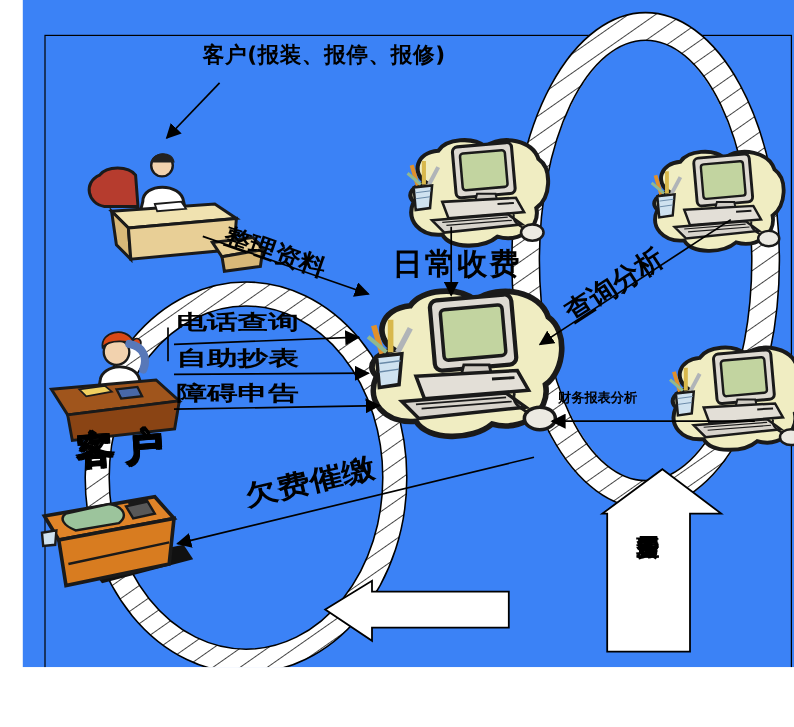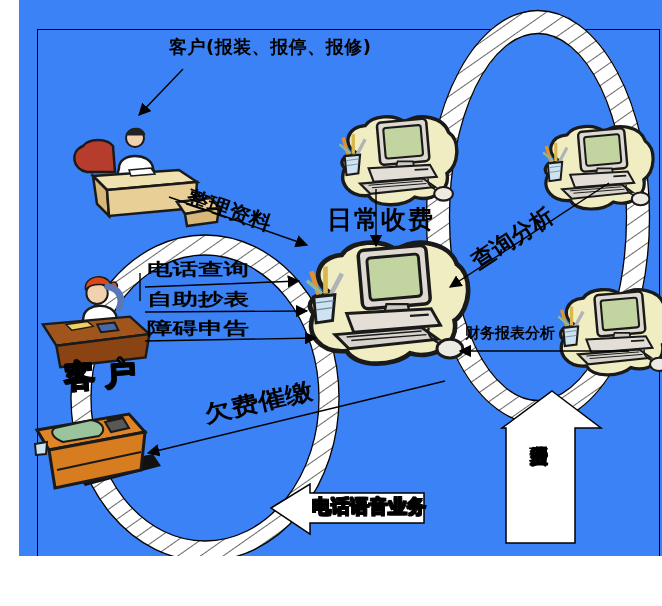--- a/index.html
+++ b/index.html
@@ -151,19 +151,18 @@
   <div class="lbl" style="left:128px;top:261px;font-size:17px;transform:scaleX(1.5);transform-origin:left center">电话查询</div>
   <div class="lbl" style="left:128px;top:291px;font-size:17px;transform:scaleX(1.5);transform-origin:left center">自助抄表</div>
   <div class="lbl" style="left:128px;top:320px;font-size:17px;transform:scaleX(1.5);transform-origin:left center">障碍申告</div>
 
   <div class="lbl outline-text" style="left:45px;top:359px;font-size:31px;letter-spacing:10px;transform:rotate(-4deg)">客户</div>
 
   <div class="lbl" style="left:183px;top:404px;font-size:23px;transform:rotate(-13deg) scaleX(1.2);transform-origin:left top">欠费催缴</div>
 
   <div class="lbl" style="left:455px;top:252px;font-size:23px;transform:rotate(-33deg);transform-origin:left center">查询分析</div>
 
-  <div class="lbl" style="left:446px;top:326px;font-size:15px">财务报表分析</div>
+  <div class="lbl" style="left:446px;top:326px;font-size:11px">财务报表分析</div>
 
-  <div class="lbl outline-text" style="left:293px;top:497px;font-size:19px">电话语音业务</div>
 
   <div class="lbl vert" style="left:511px;top:431px;font-size:19px;height:116px">费用管理业务</div>
 
 </div>
 
 </body></html>

